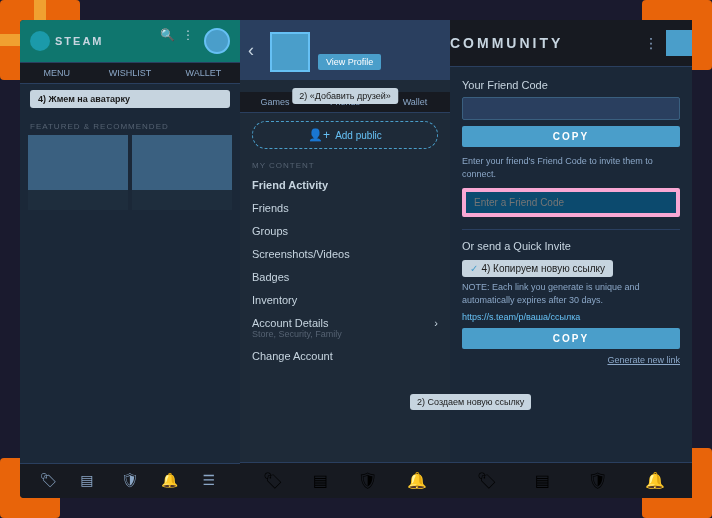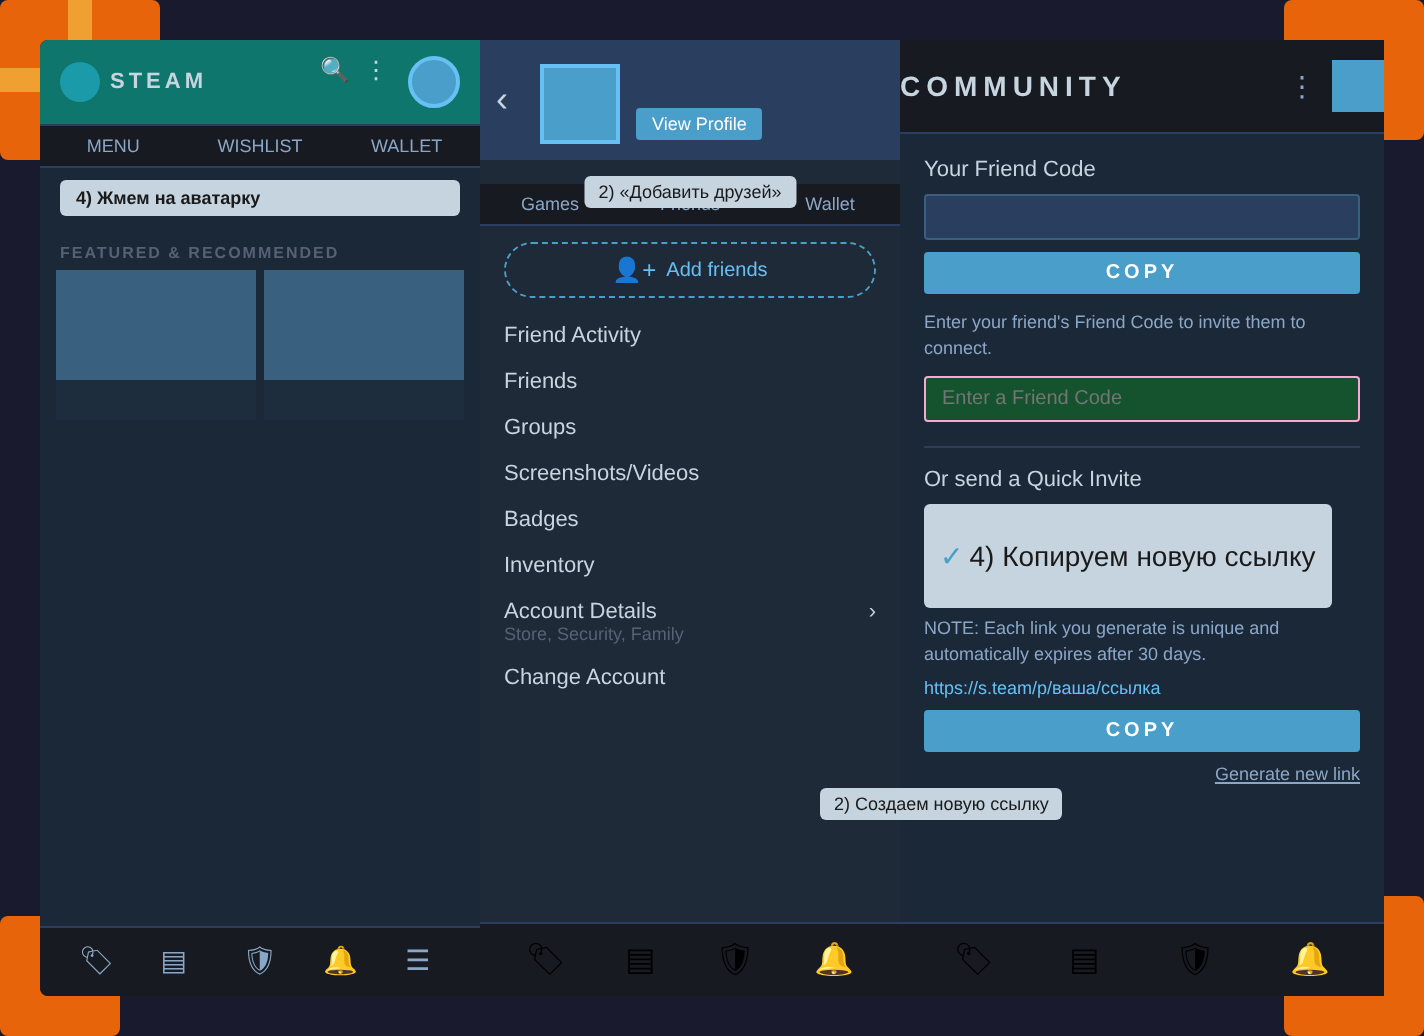--- a/index.html
+++ b/index.html
@@ -163,21 +163,20 @@
       flex: 1;
       background: #1b2838;
       position: relative;
     }
 
     .featured-label {
       color: #556272;
       font-size: 8px;
       padding: 8px 10px 4px;
       letter-spacing: 1px;
-      font-weight: bold;
     }
 
     .featured-cards {
       display: flex;
       gap: 4px;
       padding: 0 8px;
     }
 
     .featured-card {
       flex: 1;
@@ -321,21 +320,21 @@
 
     .menu-item {
       color: #c7d5e0;
       font-size: 11px;
       padding: 5px 0;
       cursor: pointer;
       border-bottom: 1px solid #1e2a38;
     }
 
     .menu-item.bold {
-      font-weight: normal;
+      font-weight: bold;
     }
 
     .menu-item-row {
       display: flex;
       justify-content: space-between;
       align-items: center;
     }
 
     .menu-item-sub {
       color: #556272;
@@ -448,22 +447,22 @@
     }
 
     .description-text {
       color: #8ba7c7;
       font-size: 9px;
       line-height: 1.4;
       margin-bottom: 8px;
     }
 
     .friend-code-input {
-      background: #14532d;
-      border: 1px solid #f9a8d4;
+      background: #0c4a6e;
+      border: 4px solid #f9a8d4;
       border-radius: 2px;
       padding: 5px 8px;
       width: 100%;
       color: #8ba7c7;
       font-size: 10px;
     }
 
     .divider {
       height: 1px;
       background: #2a3f5f;
@@ -479,22 +478,22 @@
     .quick-invite-text {
       color: #8ba7c7;
       font-size: 9px;
       line-height: 1.4;
       margin-bottom: 6px;
     }
 
     .copy-tooltip {
       background: #c6d4df;
       color: #1a1a1a;
-      font-size: 14px;
-      padding: 18px 8px;
+      font-size: 10px;
+      padding: 3px 8px;
       border-radius: 3px;
       display: inline-block;
       margin-bottom: 4px;
       position: relative;
       text-align: center;
     }
 
     .copy-tooltip::before {
       content: '✓';
       color: #4a9eca;
@@ -626,23 +625,24 @@
       <div class="add-friends-tooltip">2) «Добавить друзей»</div>
 
       <div class="friend-tabs">
         <span class="friend-tab">Games</span>
         <span class="friend-tab">Friends</span>
         <span class="friend-tab">Wallet</span>
       </div>
 
       <div class="add-friends-btn">
         <span class="add-friends-btn-icon">👤+</span>
-        <span>Add friends</span>
-      </div>
-
+        <span>Add public</span>
+      </div>
+
+      <div class="my-content-label">MY CONTENT</div>
 
       <div class="menu-items">
         <div class="menu-item bold">
           <span>Friend Activity</span>
         </div>
         <div class="menu-item">
           <span>Friends</span>
         </div>
         <div class="menu-item">
           <span>Groups</span>

